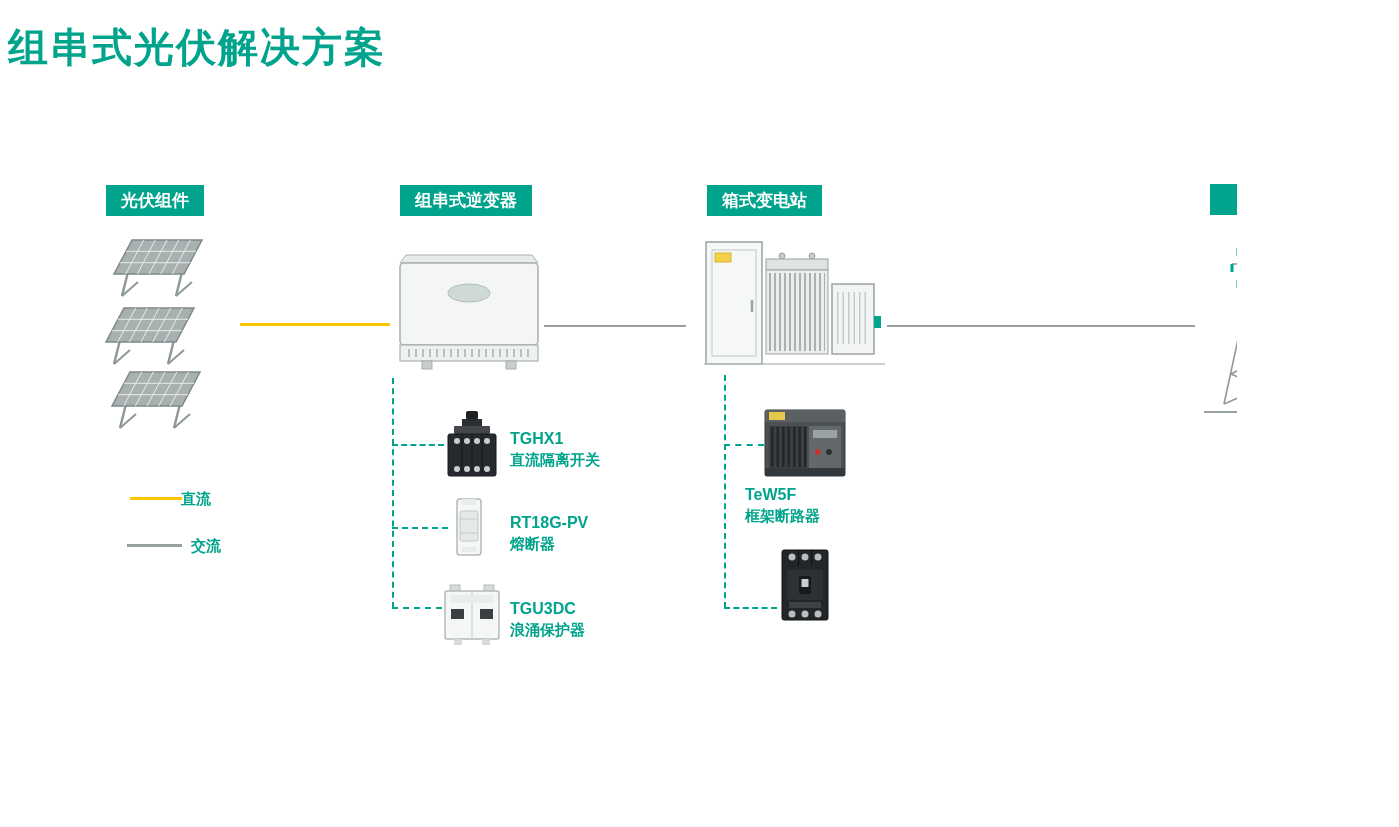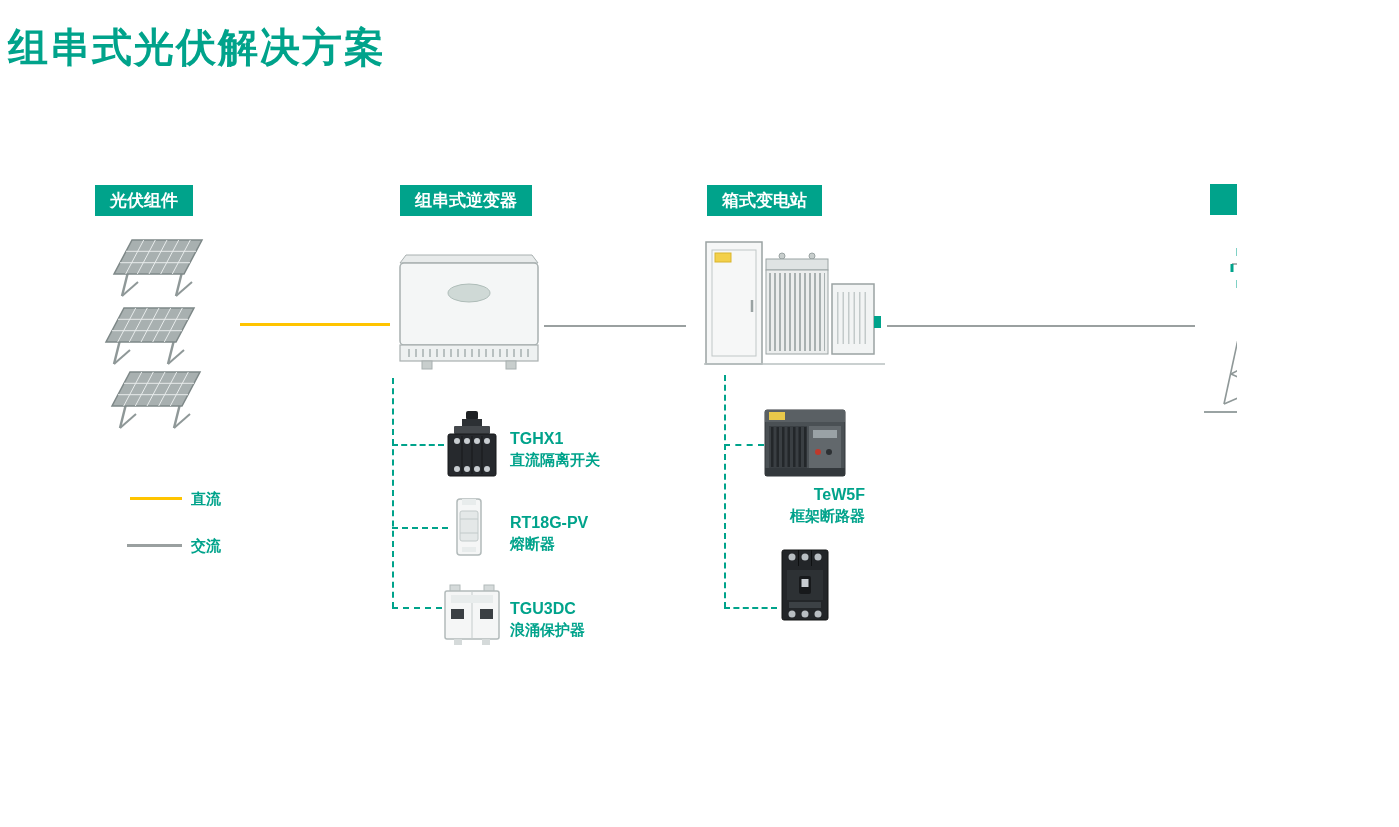--- a/index.html
+++ b/index.html
@@ -18,32 +18,32 @@
   .ac-line { background:#9AA0A0; height:2px; }
 
   .dash-v { position:absolute; width:0; border-left:2px dashed #00A38B; }
   .dash-h { position:absolute; height:0; border-top:2px dashed #00A38B; }
 
   .illus { position:absolute; }
 
   .comp-label { position:absolute; color:#00A38B; font-weight:bold; }
   .comp-label .model { font-size:16px; line-height:21px; }
   .comp-label .cname { font-size:15px; line-height:21px; }
-  .center { text-align:right; }
+  .center { text-align:left; }
 
   .legend-label { position:absolute; color:#00A38B; font-size:15px; font-weight:bold; }
 </style>
 </head>
 <body>
 
 <div class="canvas">
 
   <h1 class="title">组串式光伏解决方案</h1>
 
-  <div class="badge" style="left:95px; top:185px;">光伏组件</div>
+  <div class="badge" style="left:106px; top:185px;">光伏组件</div>
   <div class="badge" style="left:400px; top:185px;">组串式逆变器</div>
   <div class="badge" style="left:707px; top:185px;">箱式变电站</div>
   <div class="badge" style="left:1210px; top:184px; padding:8px 30px;">电网</div>
 
   <div class="illus" style="left:112px; top:238px;">
     <svg width="92" height="64" viewBox="0 0 92 64">
       <line x1="16" y1="34" x2="10" y2="58" stroke="#8f9898" stroke-width="2.5"></line>
       <line x1="70" y1="34" x2="64" y2="58" stroke="#8f9898" stroke-width="2.5"></line>
       <line x1="10" y1="58" x2="26" y2="44" stroke="#8f9898" stroke-width="2"></line>
       <line x1="64" y1="58" x2="80" y2="44" stroke="#8f9898" stroke-width="2"></line>
@@ -157,21 +157,21 @@
         <rect x="26.5" y="40" width="3" height="8"></rect>
         <rect x="86.5" y="40" width="3" height="8"></rect>
         <rect x="32.5" y="56" width="3" height="8"></rect>
         <rect x="80.5" y="56" width="3" height="8"></rect>
       </g>
       <line x1="0" y1="188" x2="116" y2="188" stroke="#9aa3a3" stroke-width="2"></line>
     </svg>
   </div>
 
   <div class="hline dc-line" style="left:130px; top:497px; width:52px;"></div>
-  <div class="legend-label" style="left:191px; top:490px;">直流</div>
+  <div class="legend-label" style="left:181px; top:490px;">直流</div>
   <div class="hline ac-line" style="left:127px; top:544px; width:55px; height:3px;"></div>
   <div class="legend-label" style="left:191px; top:537px;">交流</div>
 
   <div class="dash-v" style="left:392px; top:378px; height:230px;"></div>
   <div class="dash-h" style="left:392px; top:444px; width:52px;"></div>
   <div class="dash-h" style="left:392px; top:527px; width:56px;"></div>
   <div class="dash-h" style="left:392px; top:607px; width:50px;"></div>
 
   <div class="dash-v" style="left:724px; top:375px; height:233px;"></div>
   <div class="dash-h" style="left:724px; top:444px; width:40px;"></div>

